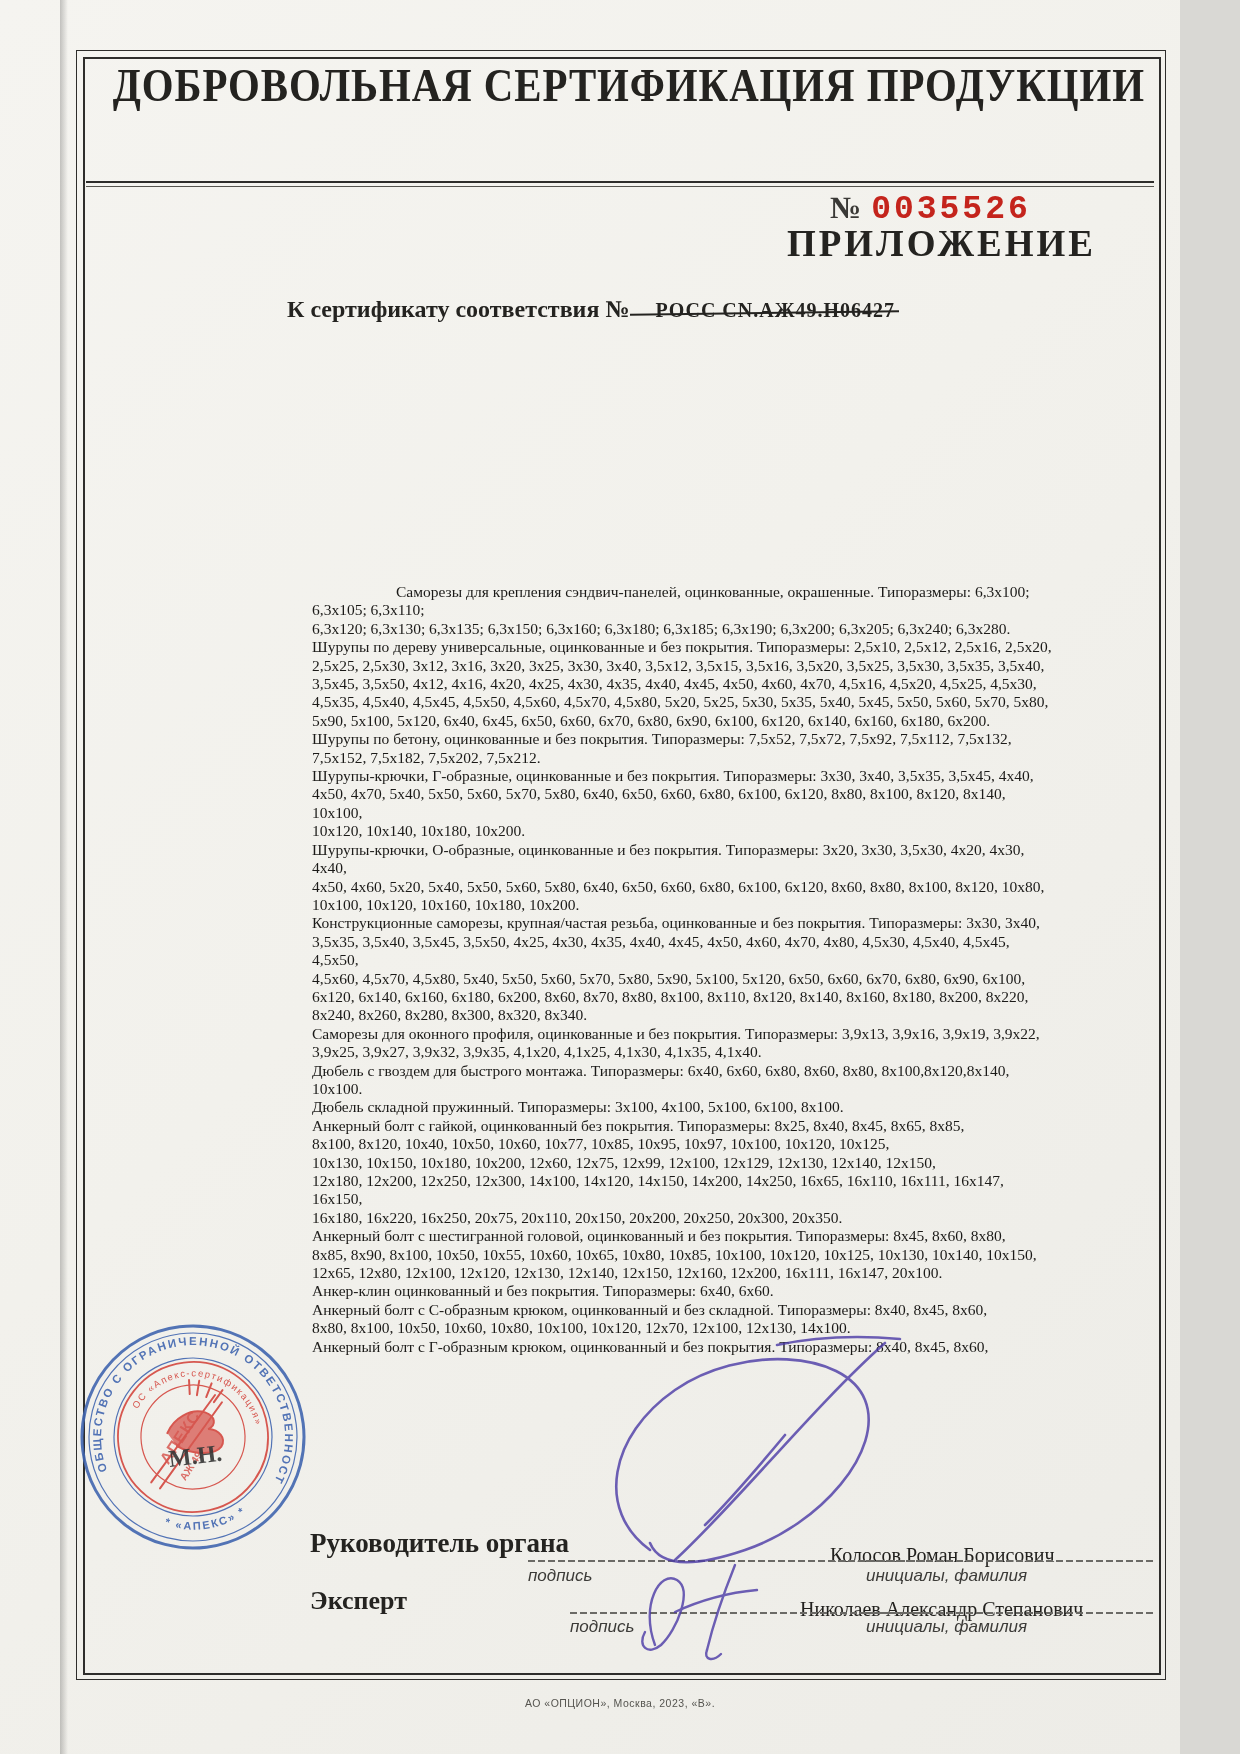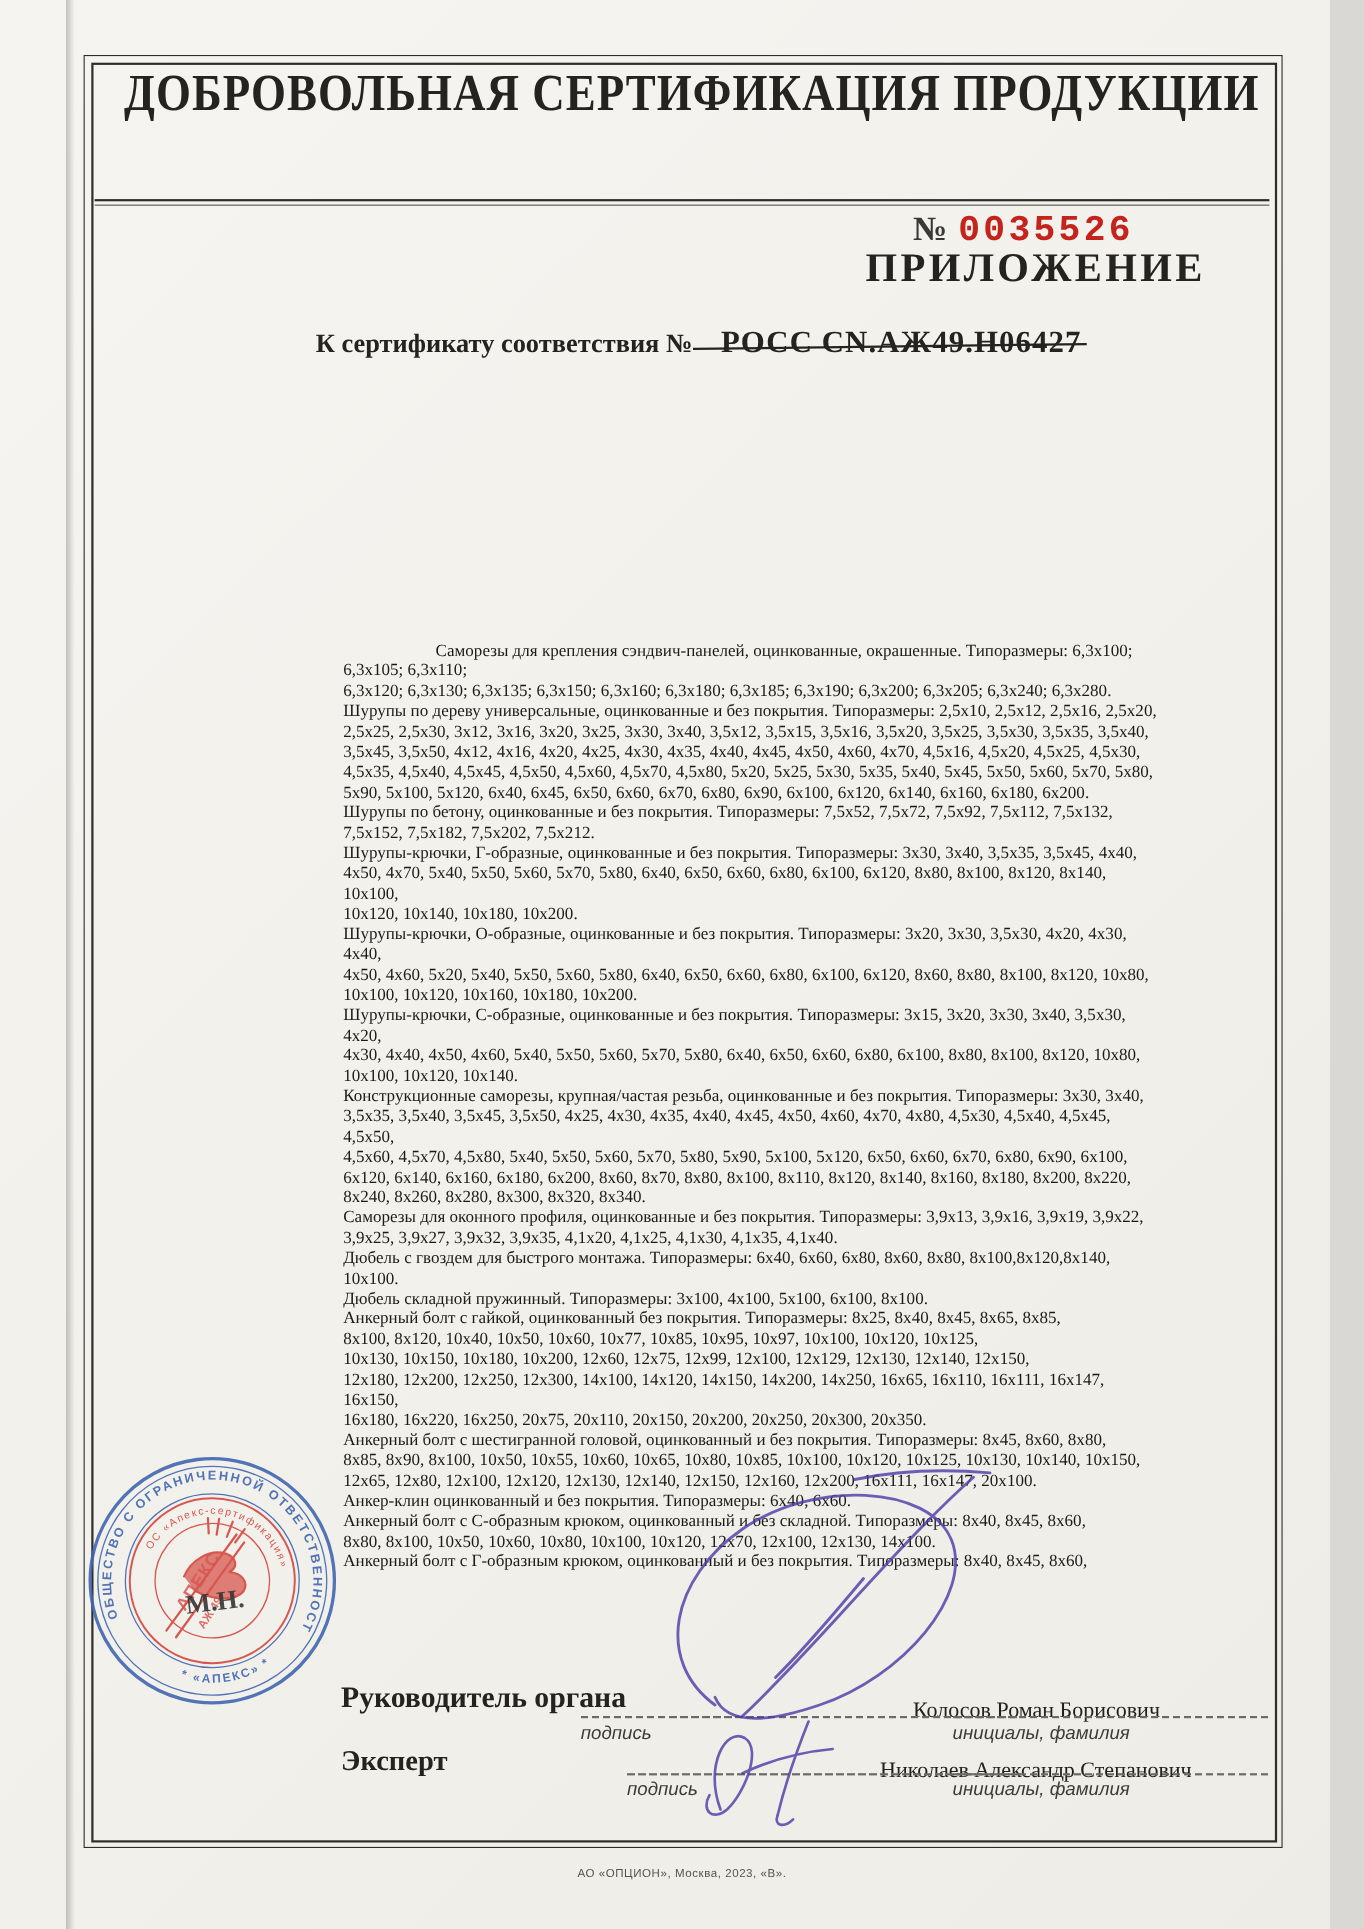--- a/index.html
+++ b/index.html
@@ -1,19 +1,19 @@
 <!DOCTYPE html>
 <html><head>
 <meta charset="utf-8">
 <style>
   html,body{margin:0;padding:0;background:#d9d8d4;}
   .page{
     position:relative;width:1180px;height:1754px;overflow:hidden;
     background:linear-gradient(135deg,#f5f4f0 0%,#f2f1ec 45%,#edece7 100%);
-    font-family:"Liberation Serif", serif;color:#1d1c1a;padding-left:29px;
+    font-family:"Liberation Serif", serif;color:#1d1c1a;
   }
   .scan-edge{position:absolute;left:60px;top:0;bottom:0;width:8px;
     background:linear-gradient(90deg,rgba(40,40,40,.25),rgba(40,40,40,0));}
   
   .frame-outer{position:absolute;left:76px;top:50px;width:1088px;height:1628px;
     border:1.5px solid #2e2d2b;}
   .frame-inner{position:absolute;left:83px;top:57px;width:1074px;height:1614px;
     border:2.5px solid #2e2d2b;}
   .header-rule{position:absolute;left:86px;top:181px;width:1068px;height:0;
     border-top:2.5px solid #2e2d2b;}
@@ -24,21 +24,21 @@
     font-weight:bold;font-size:43px;letter-spacing:1px;color:#242320;
     transform:scale(.95,1.1);transform-origin:center top;white-space:nowrap;}
   .serial{position:absolute;left:830px;top:190px;white-space:nowrap;}
   .serial-prefix{font-size:31px;color:#3a3936;font-weight:bold;margin-right:10px;}
   .serial-digits{font-family:"Liberation Mono", monospace;font-size:33px;
     color:#c4241c;letter-spacing:3px;font-weight:bold;margin-top:44px;}
   .appendix{position:absolute;left:86px;top:222px;width:1010px;text-align:right;
     font-weight:bold;font-size:37px;letter-spacing:3px;color:#242320;}
   .cert-line{position:absolute;left:287px;top:296px;font-size:24px;font-weight:bold;
     color:#242320;white-space:nowrap;}
-  .cert-number{position:relative;display:inline-block;margin-left:26px;font-size:28px;
+  .cert-number{position:relative;display:inline-block;margin-left:26px;font-size:20px;
     letter-spacing:1px;}
   .cert-number::before{content:"";position:absolute;left:-26px;right:-4px;top:56%;
     border-top:2.3px solid #242320;transform:rotate(-.7deg);}
   
   .body-text{position:absolute;left:312px;top:583px;width:884px;
     font-size:15.5px;line-height:18.4px;color:#1b1a18;}
   .para{white-space:pre-wrap;margin:0;}
   .para.indent{text-indent:84px;}
   
   .sig-label{position:absolute;font-weight:bold;color:#242320;white-space:nowrap;}
@@ -102,24 +102,20 @@
     <div class="para">Шурупы по бетону, оцинкованные и без покрытия. Типоразмеры: 7,5х52, 7,5х72, 7,5х92, 7,5х112, 7,5х132,
 7,5х152, 7,5х182, 7,5х202, 7,5х212.</div>
     <div class="para">Шурупы-крючки, Г-образные, оцинкованные и без покрытия. Типоразмеры: 3х30, 3х40, 3,5х35, 3,5х45, 4х40,
 4х50, 4х70, 5х40, 5х50, 5х60, 5х70, 5х80, 6х40, 6х50, 6х60, 6х80, 6х100, 6х120, 8х80, 8х100, 8х120, 8х140,
 10х100,
 10х120, 10х140, 10х180, 10х200.</div>
     <div class="para">Шурупы-крючки, О-образные, оцинкованные и без покрытия. Типоразмеры: 3х20, 3х30, 3,5х30, 4х20, 4х30,
 4х40,
 4х50, 4х60, 5х20, 5х40, 5х50, 5х60, 5х80, 6х40, 6х50, 6х60, 6х80, 6х100, 6х120, 8х60, 8х80, 8х100, 8х120, 10х80,
 10х100, 10х120, 10х160, 10х180, 10х200.</div>
-    <div class="para">Шурупы-крючки, С-образные, оцинкованные и без покрытия. Типоразмеры: 3х15, 3х20, 3х30, 3х40, 3,5х30,
-4х20,
-4х30, 4х40, 4х50, 4х60, 5х40, 5х50, 5х60, 5х70, 5х80, 6х40, 6х50, 6х60, 6х80, 6х100, 8х80, 8х100, 8х120, 10х80,
-10х100, 10х120, 10х140.</div>
     <div class="para">Конструкционные саморезы, крупная/частая резьба, оцинкованные и без покрытия. Типоразмеры: 3х30, 3х40,
 3,5х35, 3,5х40, 3,5х45, 3,5х50, 4х25, 4х30, 4х35, 4х40, 4х45, 4х50, 4х60, 4х70, 4х80, 4,5х30, 4,5х40, 4,5х45,
 4,5х50,
 4,5х60, 4,5х70, 4,5х80, 5х40, 5х50, 5х60, 5х70, 5х80, 5х90, 5х100, 5х120, 6х50, 6х60, 6х70, 6х80, 6х90, 6х100,
 6х120, 6х140, 6х160, 6х180, 6х200, 8х60, 8х70, 8х80, 8х100, 8х110, 8х120, 8х140, 8х160, 8х180, 8х200, 8х220,
 8х240, 8х260, 8х280, 8х300, 8х320, 8х340.</div>
     <div class="para">Саморезы для оконного профиля, оцинкованные и без покрытия. Типоразмеры: 3,9х13, 3,9х16, 3,9х19, 3,9х22,
 3,9х25, 3,9х27, 3,9х32, 3,9х35, 4,1х20, 4,1х25, 4,1х30, 4,1х35, 4,1х40.</div>
     <div class="para">Дюбель с гвоздем для быстрого монтажа. Типоразмеры: 6х40, 6х60, 6х80, 8х60, 8х80, 8х100,8х120,8х140,
 10х100.</div>

